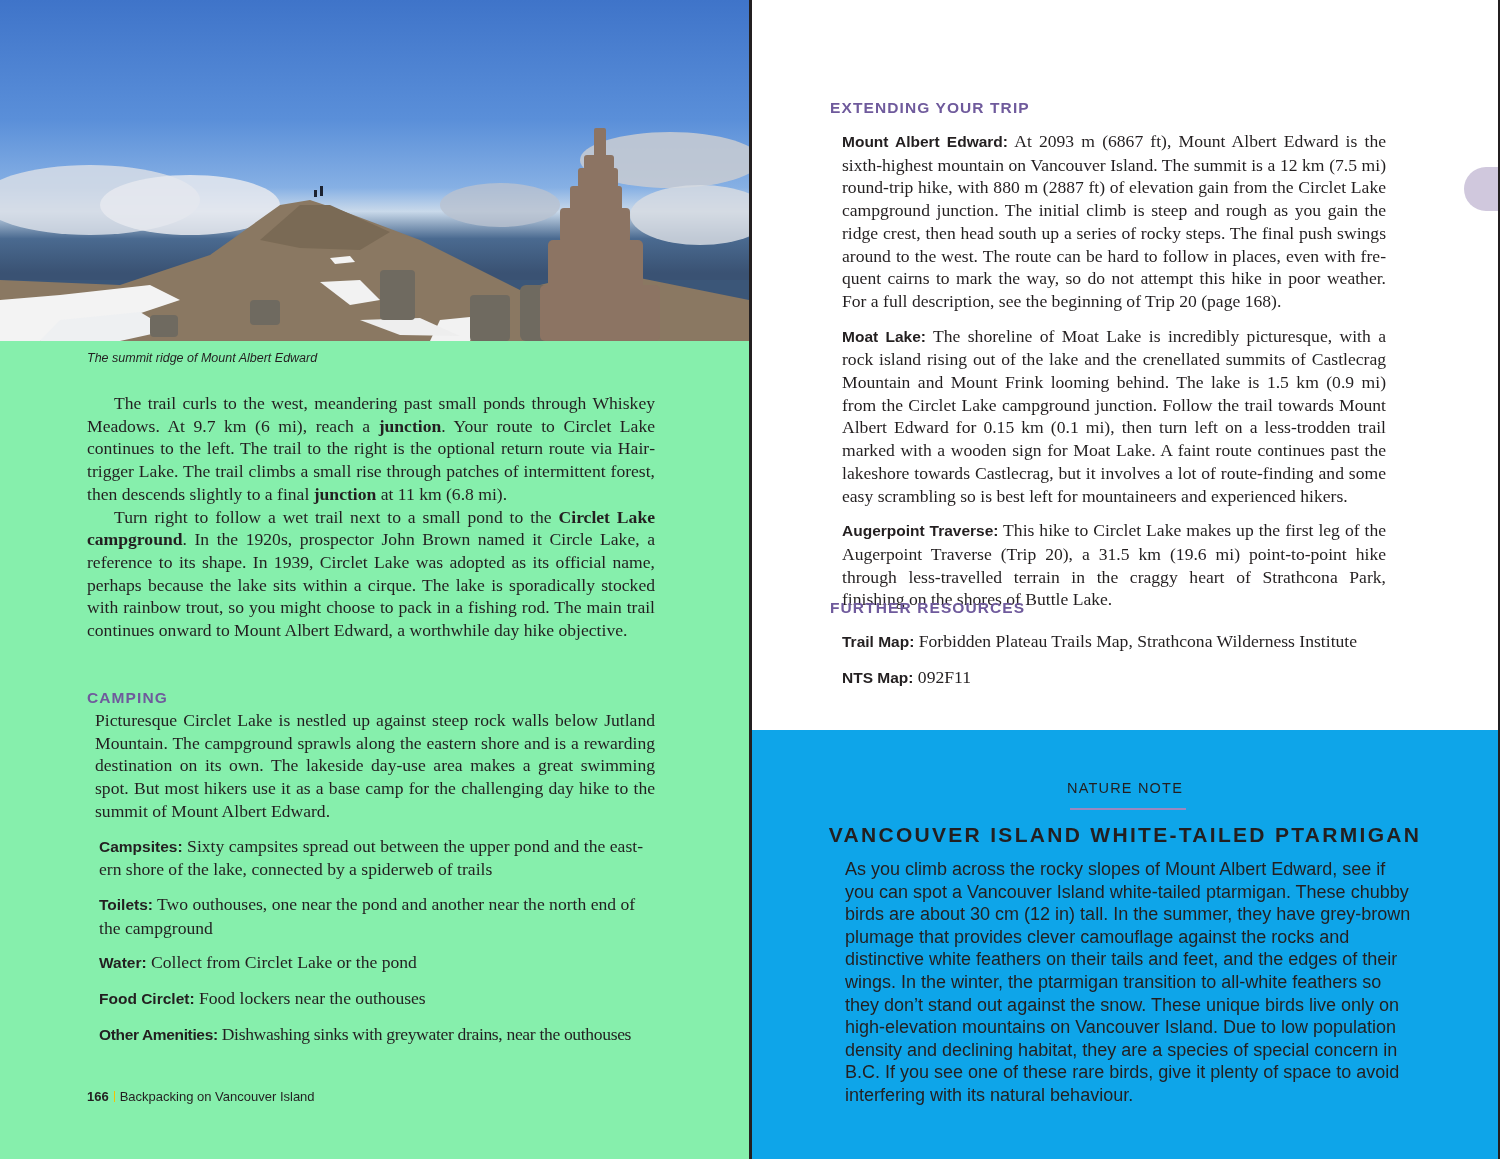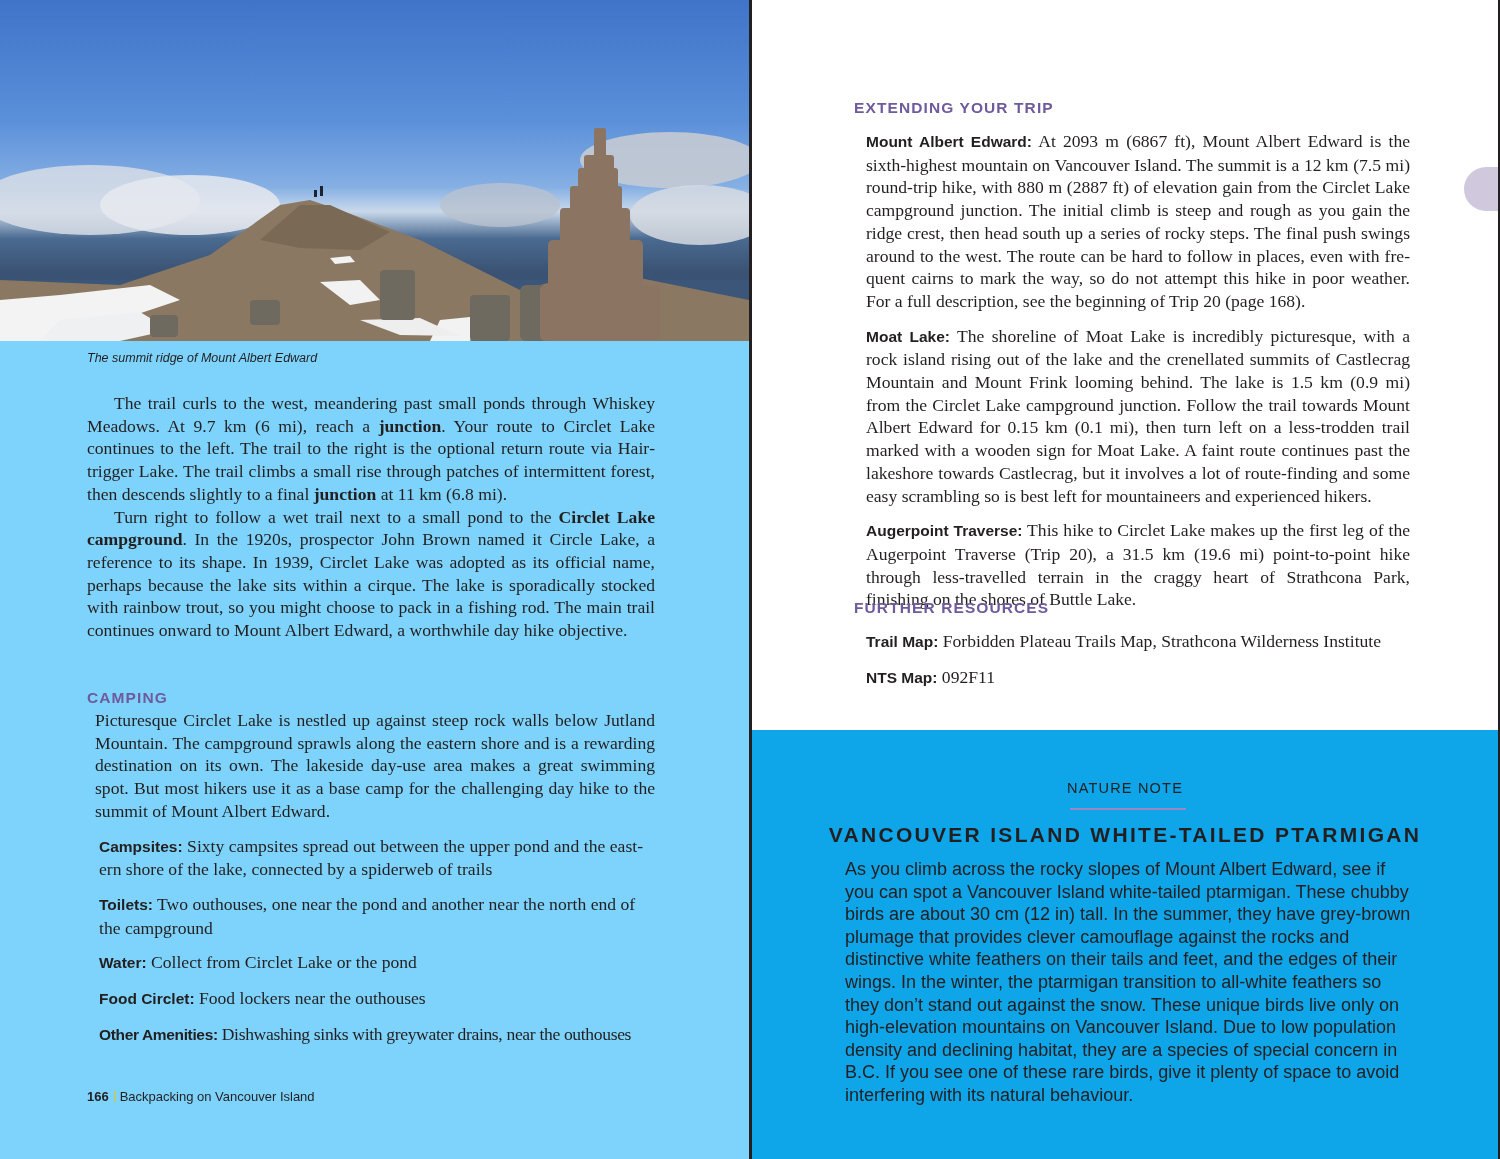--- a/index.html
+++ b/index.html
@@ -1,21 +1,21 @@
 <!DOCTYPE html>
 <html><head>
 <meta charset="utf-8">
 <style>
   html, body { margin: 0; padding: 0; }
   body {
     width: 1500px; height: 1159px; position: relative; overflow: hidden;
     background: #ffffff; color: #231f20;
   }
   .page { position: absolute; top: 0; height: 1159px; overflow: hidden; }
-  .page-left { left: 0; width: 749px; background: #7dd3fc; }
+  .page-left { left: 0; width: 749px; background: #86efac; }
   .page-right { left: 752px; width: 748px; background: #fff; }
   .spine { position: absolute; left: 749px; top: 0; width: 3px; height: 1159px; background: #231f20; }
   .right-edge { position: absolute; right: 0; top: 0; width: 2px; height: 1159px; background: #231f20; }
   .top-edge { position: absolute; left: 0; top: 0; width: 1500px; height: 1px; background: #231f20; }
 
   
   .photo {
     position: absolute; left: 0; top: 0; width: 749px; height: 341px; overflow: hidden;
     background: linear-gradient(180deg, #3f74c9 0%, #5a8fd9 35%, #86b0e4 55%, #c9d9ea 62%, #4a6a90 70%, #3a5273 80%);
   }
@@ -25,21 +25,21 @@
     position: absolute; left: 87px; top: 351px;
     font-family: "Liberation Sans", sans-serif; font-style: italic; font-size: 12.5px; color: #231f20;
   }
 
   .serif { font-family: "Liberation Serif", "DejaVu Serif", serif; font-size: 17.6px; line-height: 22.7px; color: #231f20; }
   .just { text-align: justify; hyphens: manual; }
   .para { margin: 0; text-indent: 27px; }
   .bold { font-weight: bold; }
 
   .col-left { position: absolute; left: 87px; width: 568px; }
-  .col-right { position: absolute; left: 102px; width: 568px; }
+  .col-right { position: absolute; left: 78px; width: 568px; }
 
   .section-head {
     font-family: "Liberation Sans", sans-serif; font-weight: bold; font-size: 15.5px;
     letter-spacing: 1.1px; color: #6f5a9c; margin: 0; line-height: 20px;
   }
   .label { font-family: "Liberation Sans", sans-serif; font-weight: bold; font-size: 15.5px; }
   .amen { margin: 12px; }
   .amen-list { margin-top: 9px; }
 
   .footer {

